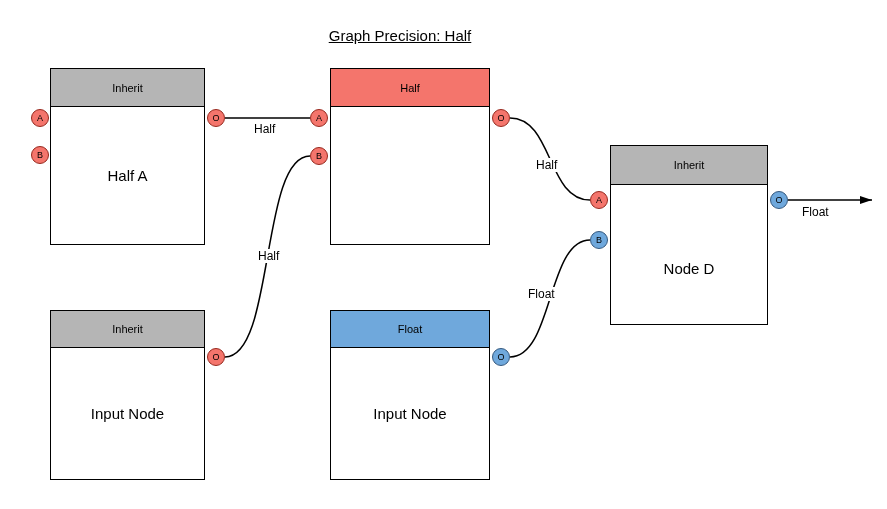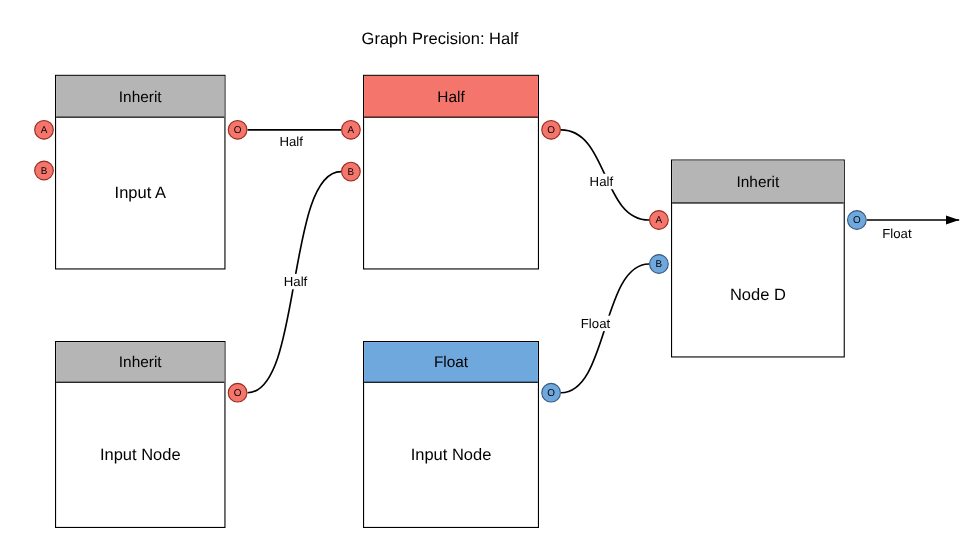--- a/index.html
+++ b/index.html
@@ -16,20 +16,21 @@
     background: #ffffff;
     overflow: hidden;
   }
   .diagram-title {
     position: absolute;
     left: 300px;
     top: 27px;
     width: 200px;
     text-align: center;
     font-size: 15px;
+    text-decoration: underline;
   }
   svg.edges {
     position: absolute;
     left: 0;
     top: 0;
     width: 887px;
     height: 509px;
   }
   .node {
     position: absolute;
@@ -37,21 +38,21 @@
     background: #fff;
     box-sizing: border-box;
   }
   .node-header {
     position: absolute;
     left: 0; right: 0; top: 0;
     border-bottom: 1.5px solid #000;
     display: flex;
     align-items: center;
     justify-content: center;
-    font-size: 14px;
+    font-size: 11px;
   }
   .node-body {
     position: absolute;
     left: 0; right: 0; bottom: 0;
     display: flex;
     align-items: center;
     justify-content: center;
     font-size: 15px;
   }
   .hdr-inherit { background: var(--hdr-inherit, #b5b5b5); }
@@ -102,21 +103,21 @@
     </defs>
     <path d="M 225 118 L 310 118" stroke="#000" stroke-width="1.5" fill="none"></path>
     <path d="M 225 357 C 275 357 260 156 310 156" stroke="#000" stroke-width="1.5" fill="none"></path>
     <path d="M 510 118 C 553 118 547 200 590 200" stroke="#000" stroke-width="1.5" fill="none"></path>
     <path d="M 510 357 C 553 357 547 240 590 240" stroke="#000" stroke-width="1.5" fill="none"></path>
     <path d="M 788 200 L 872 200" stroke="#000" stroke-width="1.5" fill="none" marker-end="url(#arrow)"></path>
   </svg>
 
   <div class="node" style="left:50px; top:68px; width:155px; height:177px;">
     <div class="node-header hdr-inherit" style="height:37px;">Inherit</div>
-    <div class="node-body" style="top:37px;">Input A</div>
+    <div class="node-body" style="top:37px;">Half A</div>
   </div>
 
   <div class="node" style="left:330px; top:68px; width:160px; height:177px;">
     <div class="node-header hdr-half" style="height:37px;">Half</div>
   </div>
 
   <div class="node" style="left:610px; top:145px; width:158px; height:180px;">
     <div class="node-header hdr-inherit" style="height:38px;">Inherit</div>
     <div class="node-body" style="top:38px;margin-top:28px;">Node D</div>
   </div>

